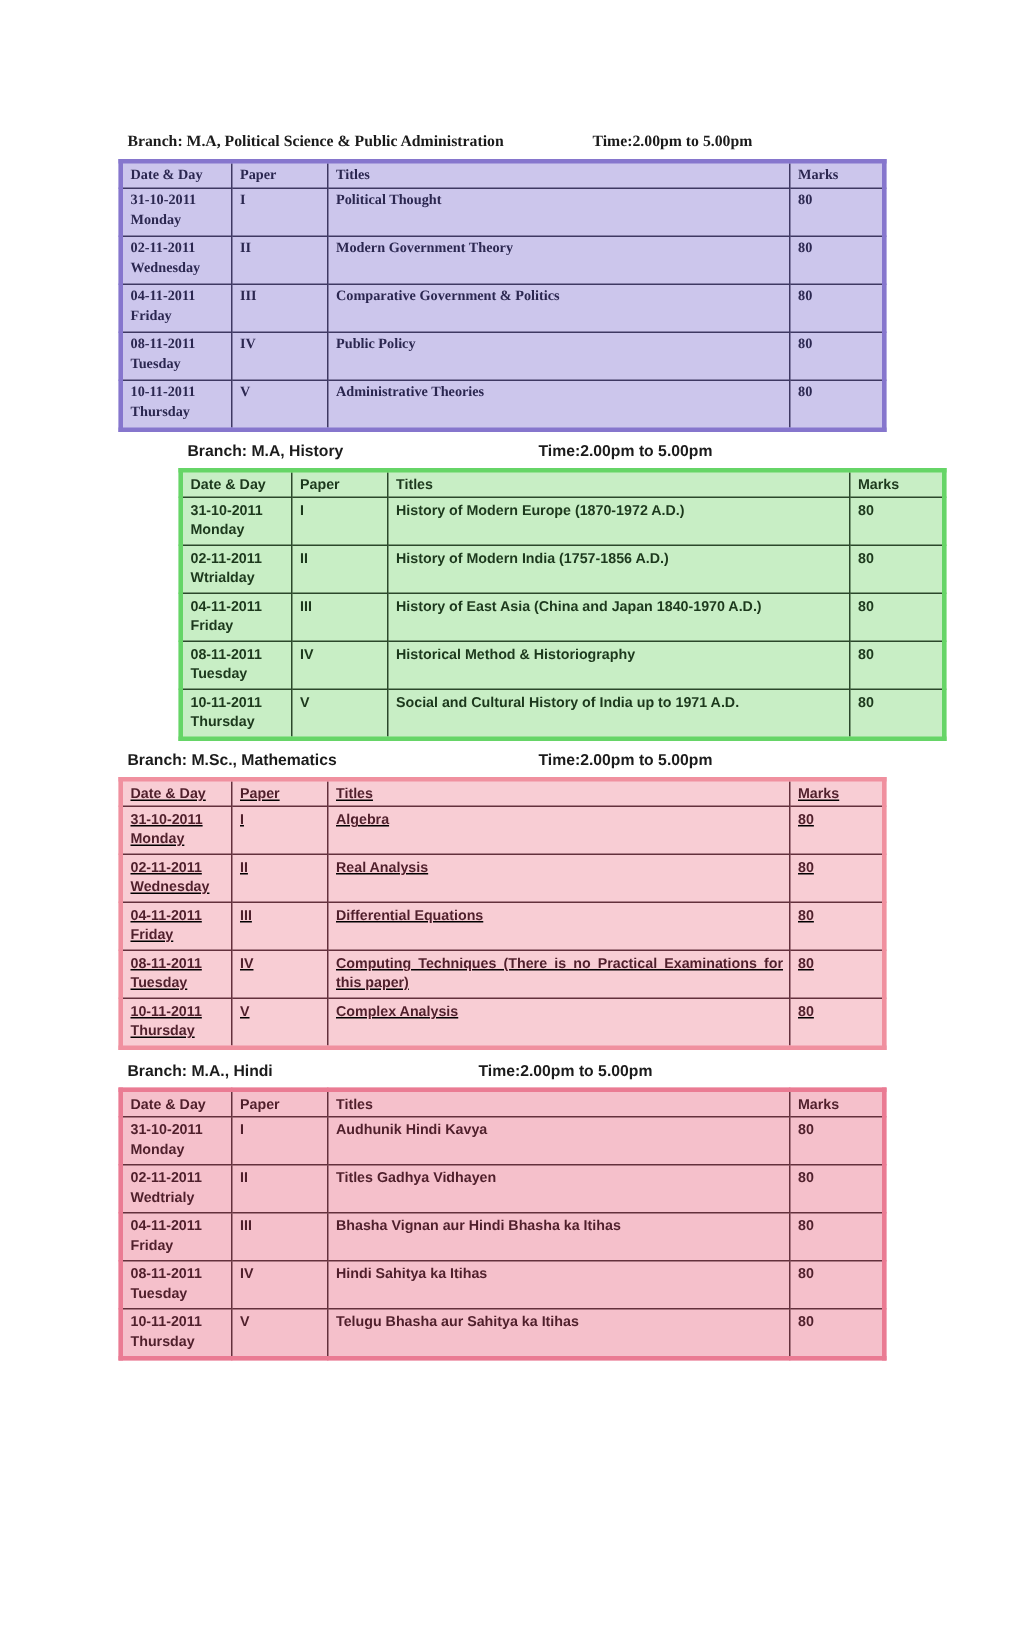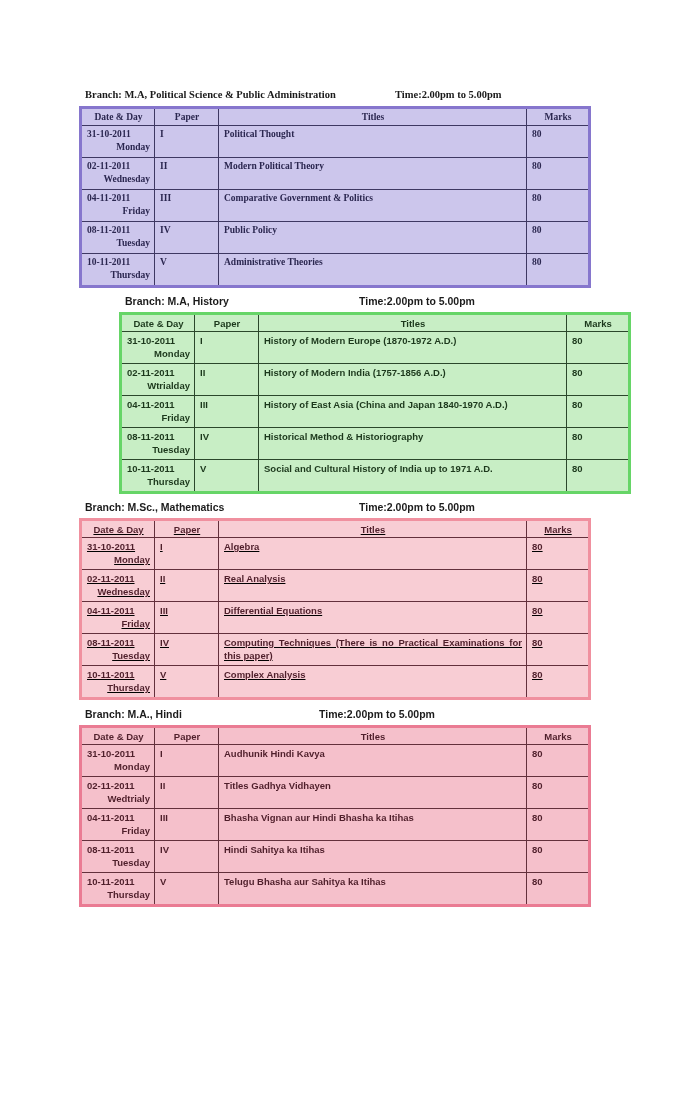--- a/index.html
+++ b/index.html
@@ -17,24 +17,24 @@
   .sec2 .time{left:280px;} .sec3 .time{left:240px;}
   table{
     border-collapse:collapse;width:509px;table-layout:fixed;
     background:var(--bg);border:3px solid var(--bd);
     font-size:9.5px;font-weight:700;color:var(--txt);
   }
   th,td{
     border:1px solid var(--line);vertical-align:top;
     padding:2px 4px 1px 5px;line-height:13px;overflow:hidden;
   }
-  th{text-align:center;height:13px;margin-top:33px;}
+  th{text-align:left;height:13px;margin-top:33px;}
   td{height:28px;}
   td.c-title{text-align:justify;}
-  .day{display:block;text-align:right;}
+  .day{display:block;}
   .col-date{width:74px;} .col-paper{width:64px;} .col-title{width:308px;} .col-marks{width:63px;}
 </style>
 </head>
 <body>
 
 <div class="section sec0" style="--bg: #ccc6ec; --bd: #8676cd; --txt: #2b2750; --line: #3e3862;">
   <div class="title-row">
     <span class="branch">Branch: M.A, Political Science &amp; Public Administration</span>
     <span class="time">Time:2.00pm to 5.00pm</span>
   </div>
@@ -54,21 +54,21 @@
     </tr>
     <tr>
       <td><span>31-10-2011</span><span class="day">Monday</span></td>
       <td>I</td>
       <td class="c-title">Political Thought</td>
       <td>80</td>
     </tr>
     <tr>
       <td><span>02-11-2011</span><span class="day">Wednesday</span></td>
       <td>II</td>
-      <td class="c-title">Modern Political Theory</td>
+      <td class="c-title">Modern Government Theory</td>
       <td>80</td>
     </tr>
     <tr>
       <td><span>04-11-2011</span><span class="day">Friday</span></td>
       <td>III</td>
       <td class="c-title">Comparative Government &amp; Politics</td>
       <td>80</td>
     </tr>
     <tr>
       <td><span>08-11-2011</span><span class="day">Tuesday</span></td>

